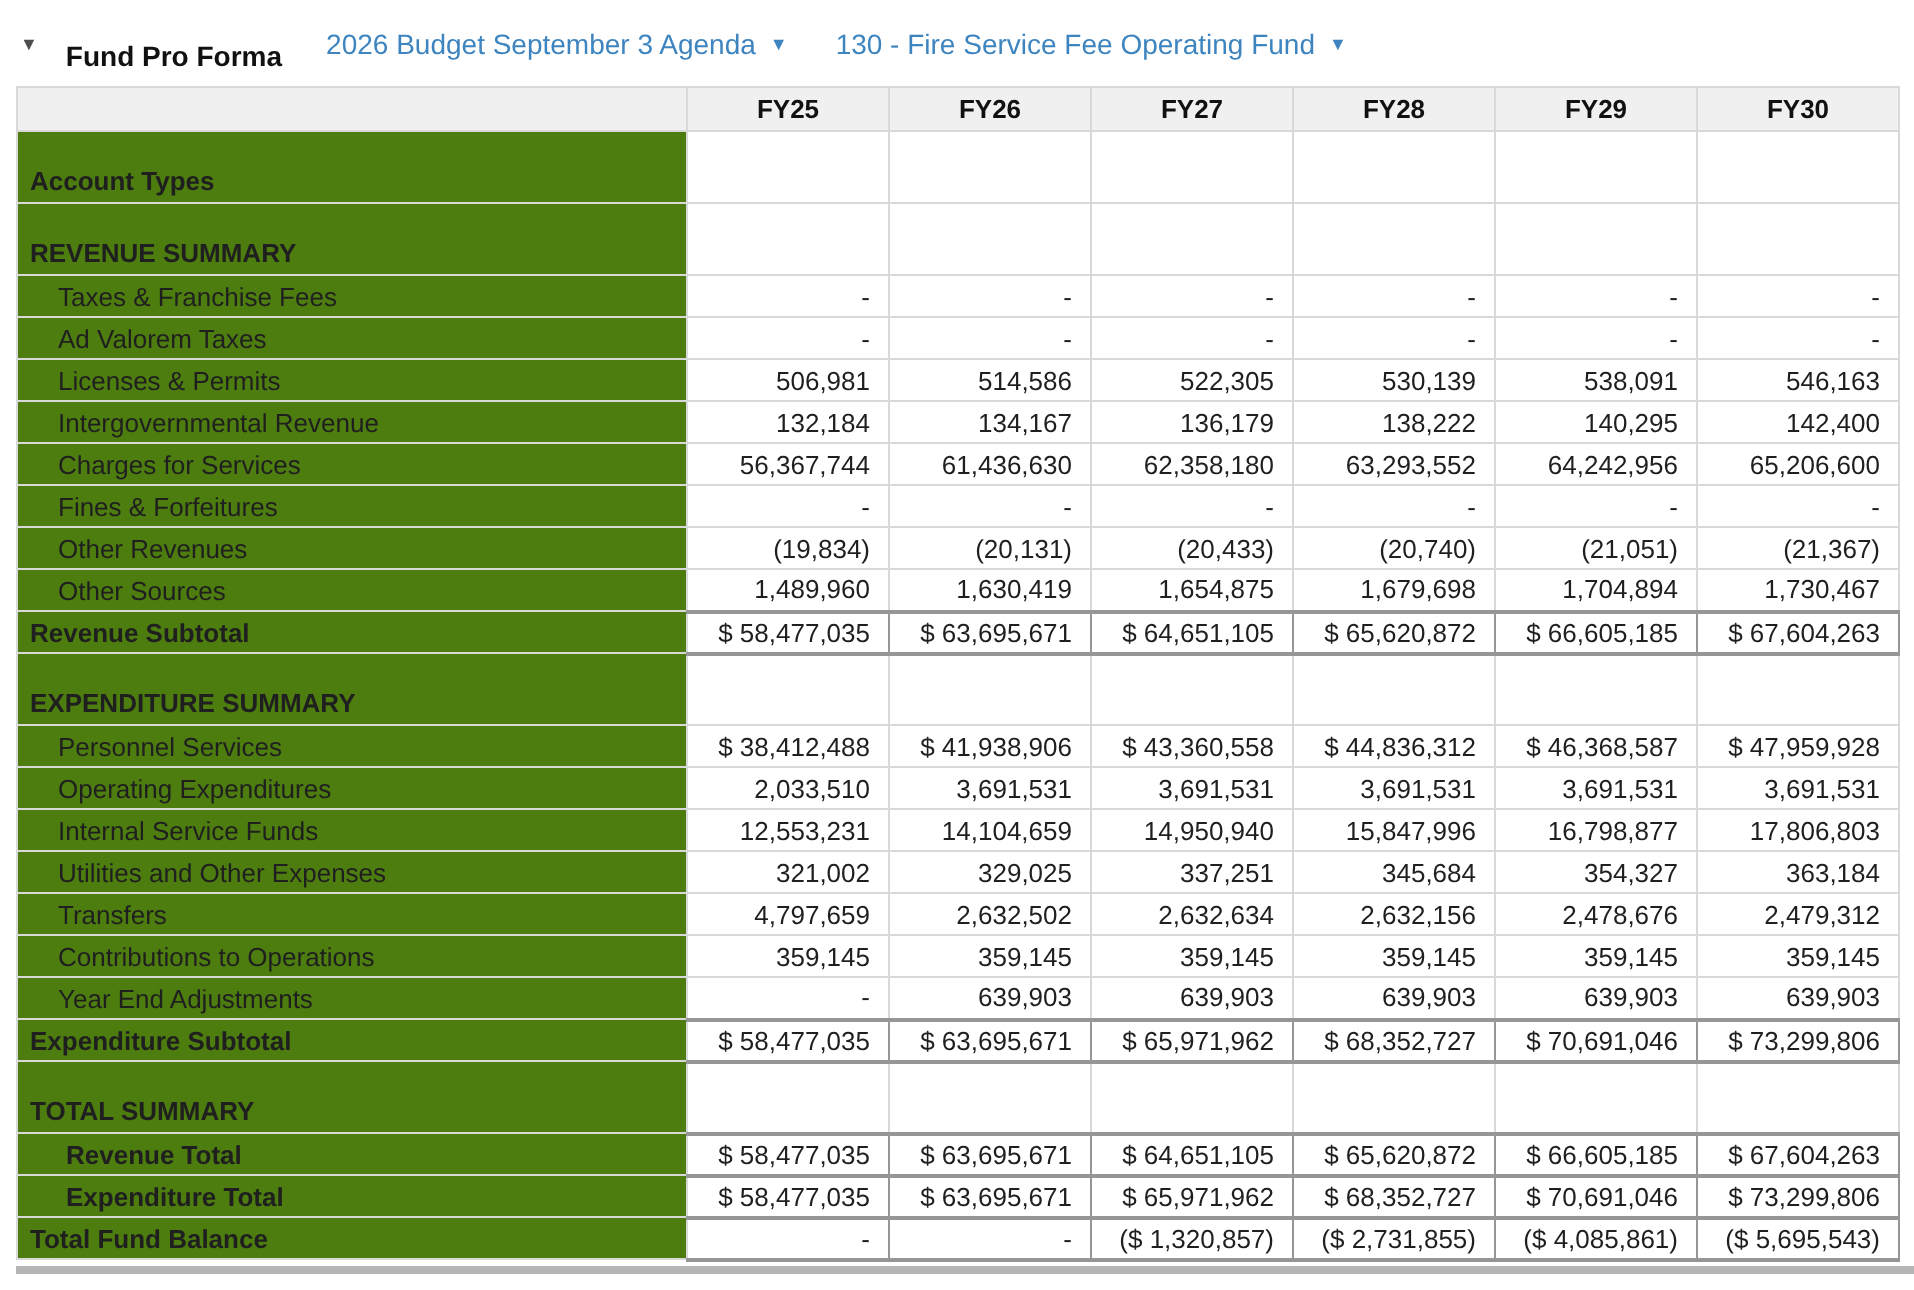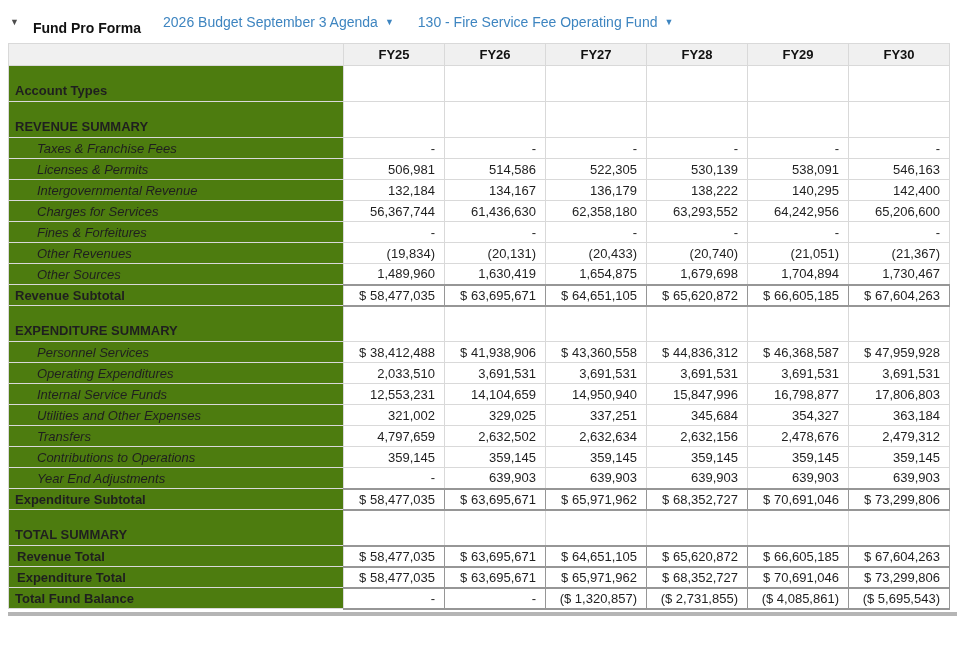--- a/index.html
+++ b/index.html
@@ -58,30 +58,30 @@
     background: #4d7c0f;
     text-align: left;
     padding: 0 6px;
   }
   td.val {
     background: #ffffff;
     text-align: right;
     padding: 0 9px 0 4px;
   }
   tr.row-detail td { height: 21px; }
-  tr.row-detail td.label { padding-left: 28px; font-style: italic; }
+  tr.row-detail td.label { padding-left: 20px; }
 
   tr.row-section td { height: 36px; vertical-align: bottom; }
   tr.row-section td.label { font-weight: bold; padding-bottom: 3px; }
 
   tr.row-subtotal td, tr.row-total td, tr.row-grand td { height: 21px; }
   tr.row-subtotal td.label,
   tr.row-total td.label,
   tr.row-grand td.label { font-weight: bold; }
-  tr.row-total td.label { padding-left: 8px; }
+  tr.row-total td.label { padding-left: 24px; }
 
   tr.row-subtotal td.val,
   tr.row-total td.val,
   tr.row-grand td.val {
     border-color: #969696;
     border-top-width: 2px;
     border-bottom-width: 2px;
   }
 
   .bottom-bar {
@@ -151,20 +151,29 @@
         <tr class="row-detail">
           <td class="label">Taxes &amp; Franchise Fees</td>
           <td class="val">-</td>
           <td class="val">-</td>
           <td class="val">-</td>
           <td class="val">-</td>
           <td class="val">-</td>
           <td class="val">-</td>
         </tr>
         <tr class="row-detail">
+          <td class="label">Ad Valorem Taxes</td>
+          <td class="val">-</td>
+          <td class="val">-</td>
+          <td class="val">-</td>
+          <td class="val">-</td>
+          <td class="val">-</td>
+          <td class="val">-</td>
+        </tr>
+        <tr class="row-detail">
           <td class="label">Licenses &amp; Permits</td>
           <td class="val">506,981</td>
           <td class="val">514,586</td>
           <td class="val">522,305</td>
           <td class="val">530,139</td>
           <td class="val">538,091</td>
           <td class="val">546,163</td>
         </tr>
         <tr class="row-detail">
           <td class="label">Intergovernmental Revenue</td>

